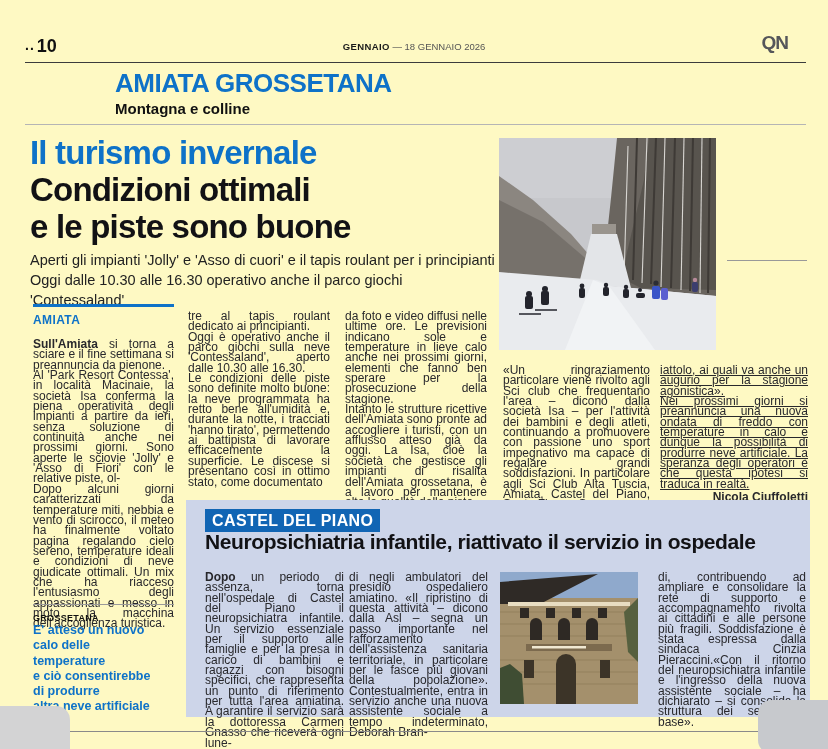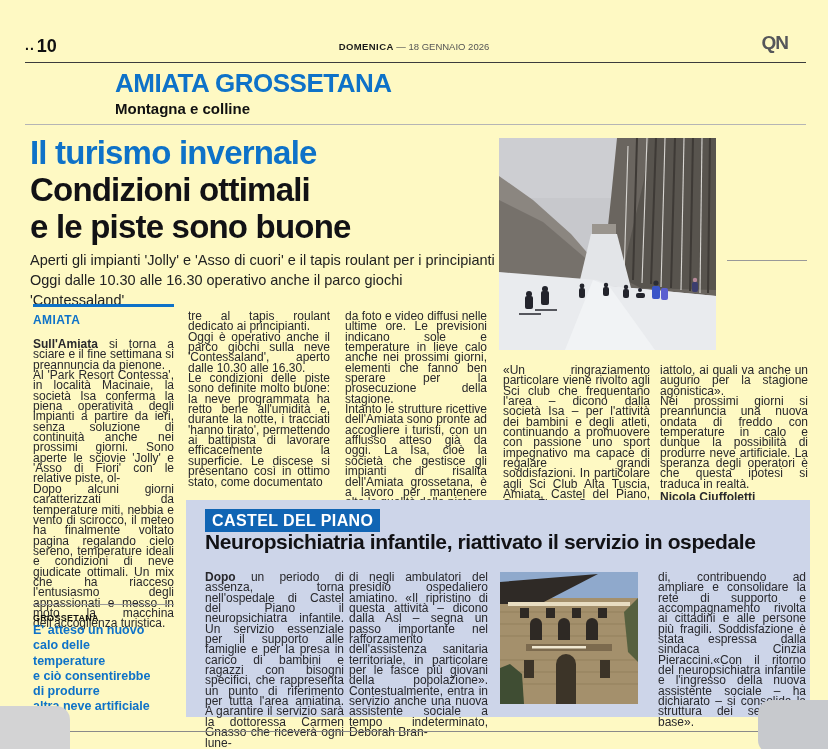--- a/index.html
+++ b/index.html
@@ -38,22 +38,22 @@
   .bodytext{font-size:12px;line-height:10.35px;text-align:justify;color:#28282c;}
   .bodytext p{margin:0;}
   .col{position:absolute;}
   .col1wrap{left:33px;top:304px;width:141px;}
   .kicker-rule{height:3px;background:#0e72c8;margin-bottom:6px;}
   .kicker{color:#0e72c8;font-weight:800;font-size:12px;letter-spacing:.4px;}
   .col1body{margin-top:12px;}
   .col2{left:188px;top:311px;width:142px;}
   .col3{left:345px;top:311px;width:142px;}
   .col4{left:503px;top:365px;width:147px;}
-  .col5{left:660px;top:365px;width:148px;}
-  .byline{font-weight:800;margin-top:3px !important;}
+  .col5{left:660px;top:365px;width:148px;text-decoration:underline;}
+  .byline{font-weight:800;text-align:right;margin-top:3px !important;}
   
   .forecast{position:absolute;left:33px;top:604px;width:141px;}
   .forecast .toprule{border-top:1px solid #9a9a9a;margin-bottom:8px;}
   .forecast .flabel{font-size:9px;font-weight:800;color:#111;letter-spacing:.3px;}
   .forecast .ftext{color:#0e72c8;font-weight:800;font-size:12.5px;
     line-height:15.3px;white-space:pre-line;}
   
   .second-box{position:absolute;left:186px;top:500px;width:624px;height:217px;background:#cdd5e9;}
   .tag{position:absolute;left:19px;top:9px;background:#1165b4;color:#fff;font-weight:800;
     font-size:16px;letter-spacing:.4px;padding:3px 7px 2px;}
@@ -69,21 +69,21 @@
   .corner.left{left:-30px;top:706px;width:100px;height:70px;background:#d3d3d4;}
   .corner.right{left:758px;top:700px;width:92px;height:54px;background:#c7c9cd;}
 </style>
 </head>
 <body>
 
 <div class="page">
 
   <div class="pagenum"><span class="dots">..</span><span>10</span></div>
   <div class="dateline">
-    <span class="day">DOMENICA</span>
+    <span class="day">GENNAIO</span>
     <span class="date">— 18 GENNAIO 2026</span>
   </div>
   <div class="qn-logo">QN</div>
   <div class="rule r1"></div>
 
   <div class="section-title">AMIATA GROSSETANA</div>
   <div class="section-sub">Montagna e colline</div>
   <div class="rule r2"></div>
 
   <div class="headline">

